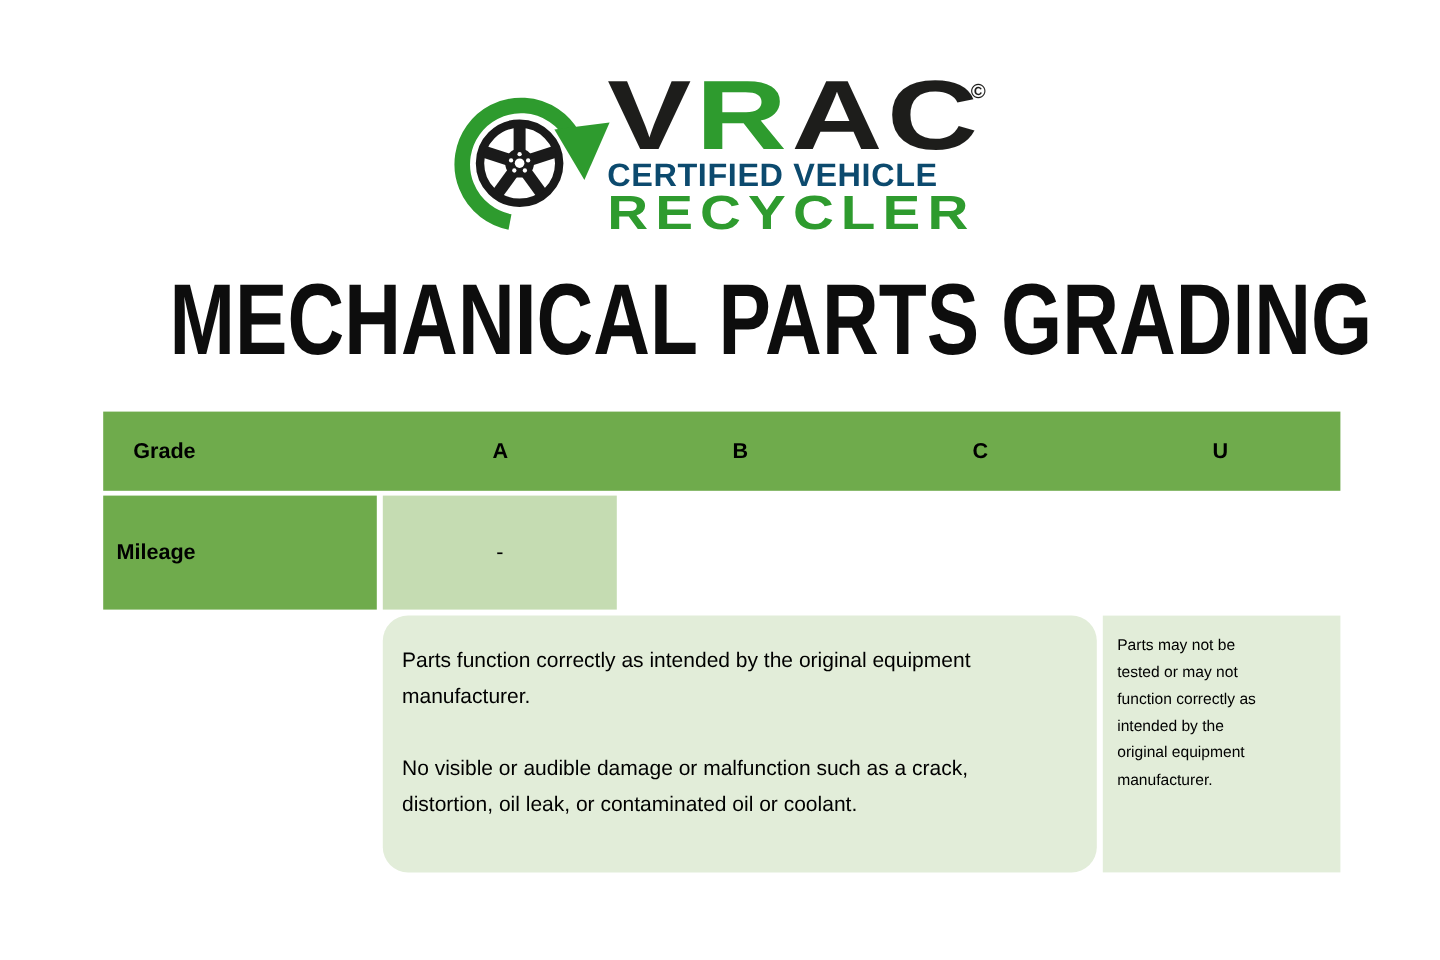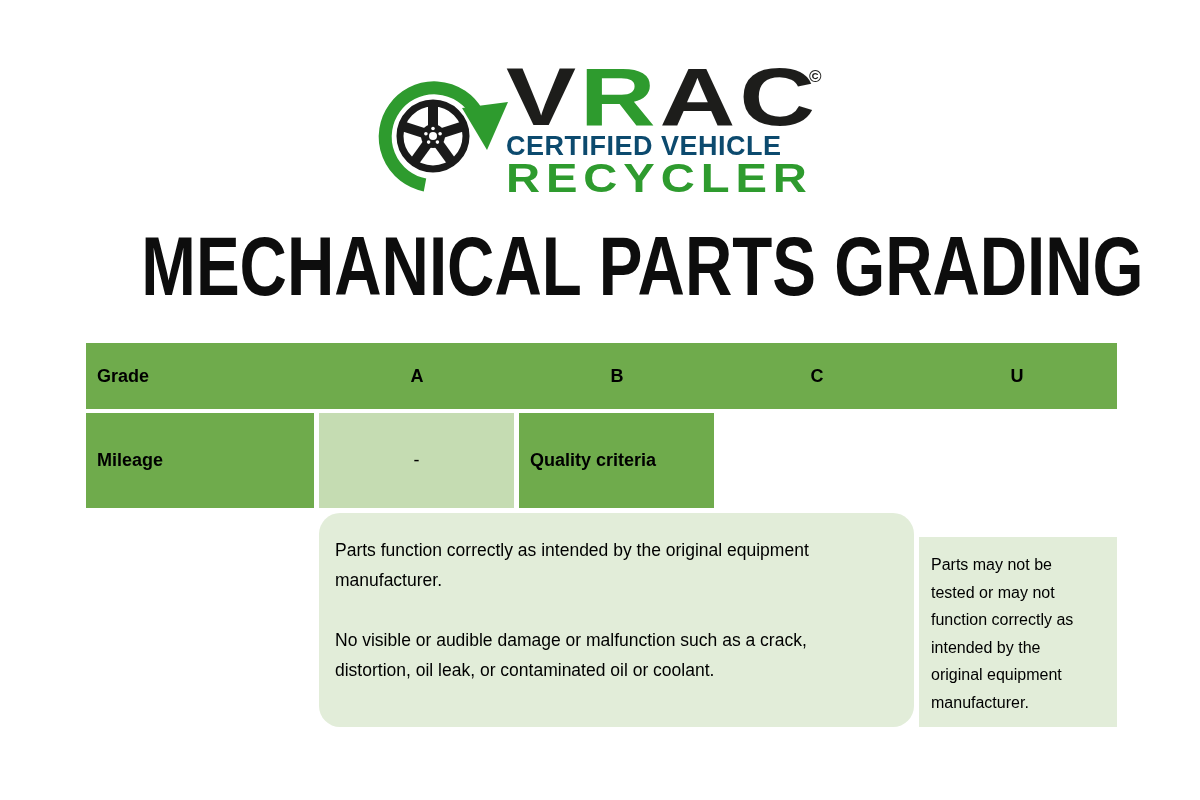--- a/index.html
+++ b/index.html
@@ -88,21 +88,21 @@
     color: #000000;
   }
   .thead {
     display: flex;
     height: 66px;
     background: #6fab4c;
     align-items: center;
     font-weight: 700;
     font-size: 18px;
   }
-  .th-label { width: 231px; padding-left: 11px; }
+  .th-label { width: 231px; padding-left: 25px; }
   .th-col { width: 200px; text-align: center; }
 
   .tbody {
     margin-top: 4px;
     display: grid;
     grid-template-columns: 228px 195px 195px 195px 198px;
     grid-template-rows: 95px 214px;
     gap: 5px;
   }
   .cell-label {
@@ -127,25 +127,24 @@
     grid-column: 2 / span 3;
     background: #e2edd9;
     font-size: 17.5px;
     line-height: 1.72;
     padding: 22px 40px 0 16px;
     white-space: pre-line;
     border-radius: 21px;
   }
   .cell-quality-u {
     background: #e2edd9;
-    font-size: 16px;
+    font-size: 13px;
     line-height: 1.72;
     padding: 14px 8px 0 12px;
     white-space: pre-line;
-    margin-top: 24px;
   }
 </style>
 </head>
 <body>
 
 <div class="page">
 
   <svg class="logo-icon" viewBox="0 0 137 134" aria-hidden="true">
 
     <path d="M 51 119 A 49 49 0 1 1 103 47" fill="none" stroke="#2e9b2e" stroke-width="13"></path>
@@ -188,21 +187,20 @@
       <div class="th-col">B</div>
       <div class="th-col">C</div>
       <div class="th-col">U</div>
     </div>
 
     <div class="tbody">
 
       <div class="cell-label">Mileage</div>
       <div class="cell-mileage">-</div>
 
-      <div class="cell-label">Quality criteria</div>
       <div class="cell-quality-merged">Parts function correctly as intended by the original equipment
 manufacturer.
 
 No visible or audible damage or malfunction such as a crack,
 distortion, oil leak, or contaminated oil or coolant.</div>
       <div class="cell-quality-u">Parts may not be
 tested or may not
 function correctly as
 intended by the
 original equipment

